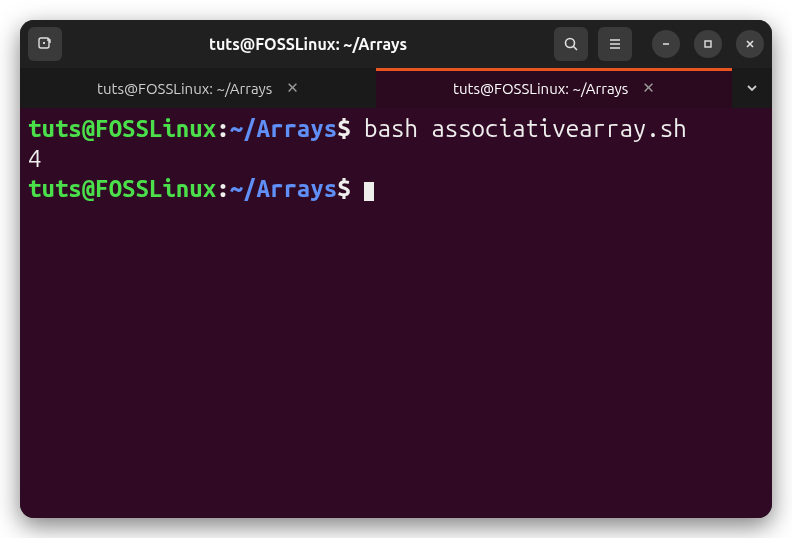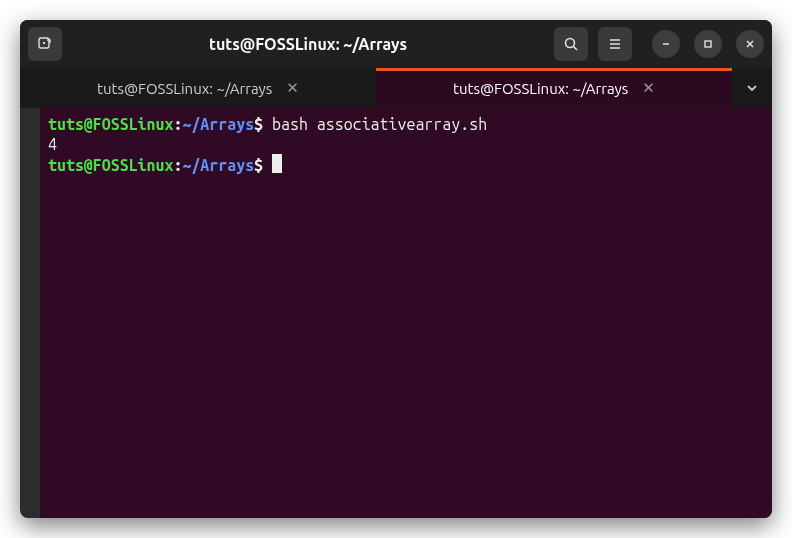--- a/index.html
+++ b/index.html
@@ -9,21 +9,21 @@
       background: #fff;
       display: flex;
       align-items: center;
       justify-content: center;
       font-family: 'Ubuntu', 'DejaVu Sans', sans-serif;
     }
     .window {
       width: 752px;
       height: 498px;
       background: #2c2c2c;
-      border-radius: 8px;
+      border-radius: 14px;
       box-shadow: 0 8px 24px rgba(0,0,0,0.5);
       overflow: hidden;
       display: flex;
       flex-direction: column;
     }
     .titlebar {
       height: 48px;
       background: #202020;
       display: flex;
       align-items: center;
@@ -106,26 +106,25 @@
       justify-content: center;
       color: #ccc;
       background: #1a1a1a;
       cursor: pointer;
     }
     .terminal {
       flex: 1;
       background: #300a24;
       padding: 6px 8px;
       font-family: 'Ubuntu Mono', 'DejaVu Sans Mono', monospace;
-      font-size: 16px;
+      font-size: 24px;
       line-height: 1.25;
       color: #eeeeec;
       white-space: pre;
       overflow: hidden;
-      margin-left: 20px;
     }
     .ps-user { color: #4be04b; font-weight: bold; }
     .ps-colon { color: #eeeeec; font-weight: bold; }
     .ps-path { color: #5f8ff7; font-weight: bold; }
     .ps-dollar { color: #eeeeec; font-weight: bold; }
     .cmd { color: #eeeeec; }
     .output { color: #eeeeec; }
     .cursor {
       display: inline-block;
       width: 10px;

